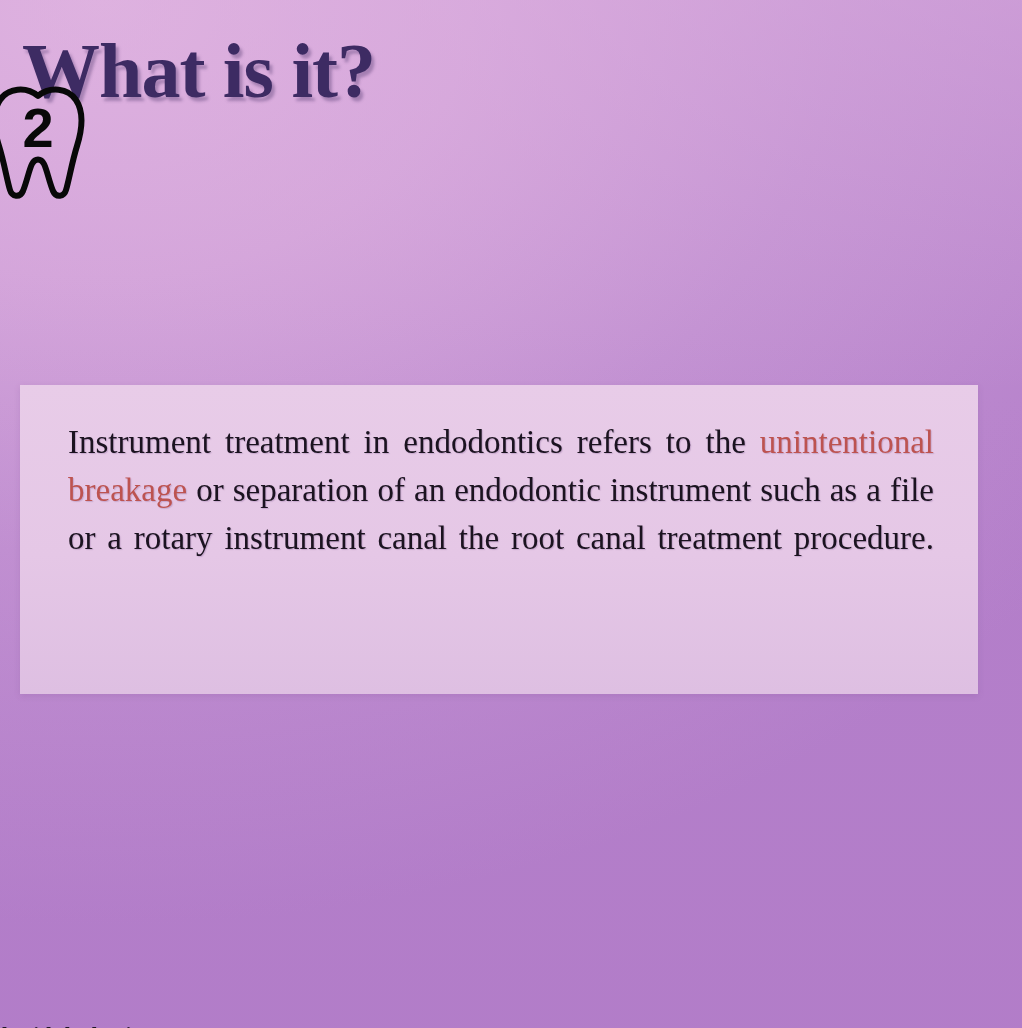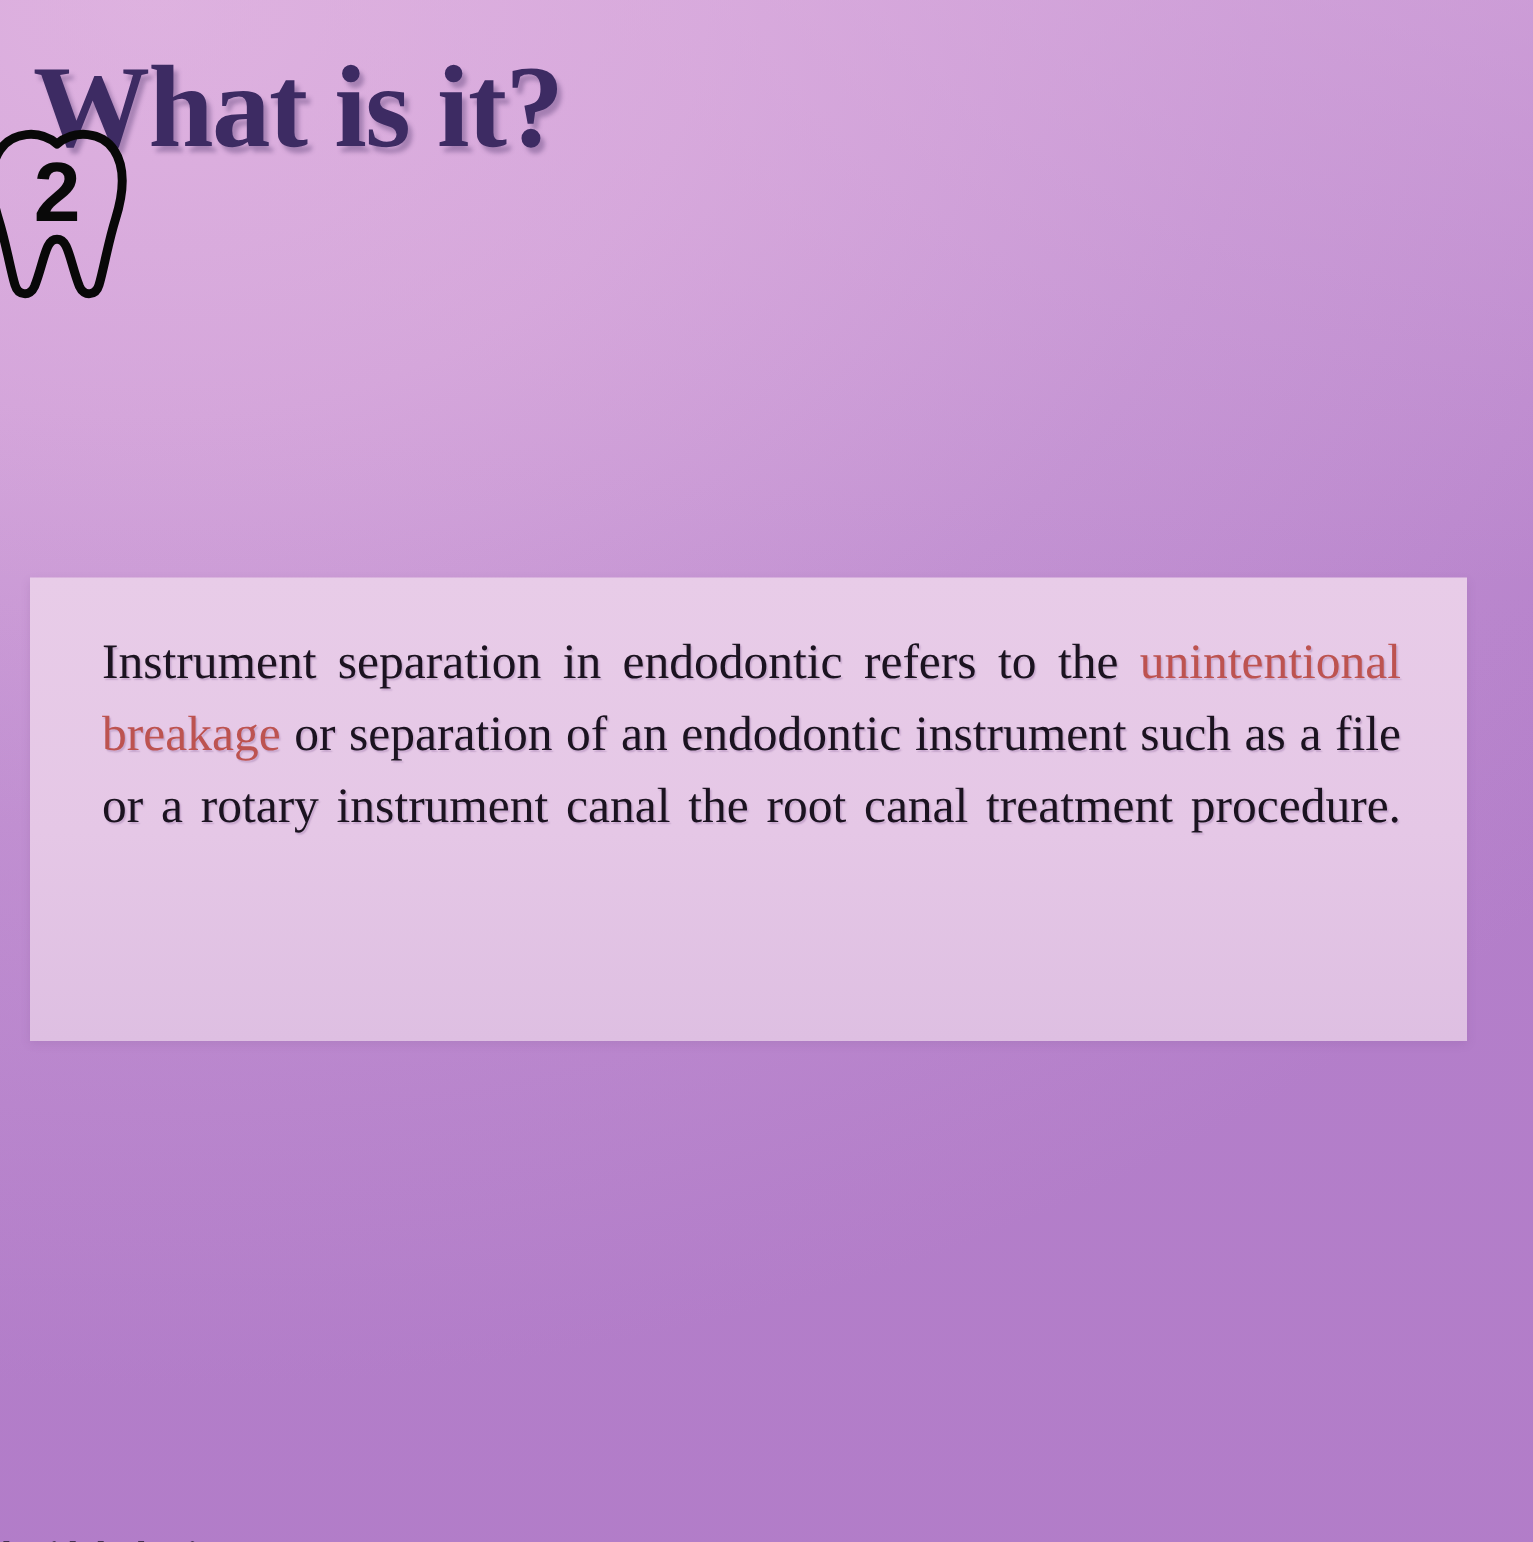--- a/index.html
+++ b/index.html
@@ -130,19 +130,19 @@
                C 74 114, 82 113, 84 106
                C 87 96, 90 78, 95 62
                C 100 46, 102 28, 94 16
                C 86 4, 68 2, 56 12 Z" fill="none" stroke="#080808" stroke-width="6" stroke-linejoin="round"></path>
     </svg>
     <div class="num">2</div>
   </div>
 
   <div class="definition-panel">
     <div class="definition-text">
-      <span>Instrument separation in endodontic refers to the </span><span class="hl">unintentional breakage</span><span> or separation of an endodontic instrument such as a file or a rotary instrument canal the root canal treatment procedure.</span>
+      <span>Instrument treatment in endodontics refers to the </span><span class="hl">unintentional breakage</span><span> or separation of an endodontic instrument such as a file or a rotary instrument canal the root canal treatment procedure.</span>
     </div>
   </div>
 
   <div class="handle">@Studywiththedentist</div>
 
 </div>
 
 </body></html>

